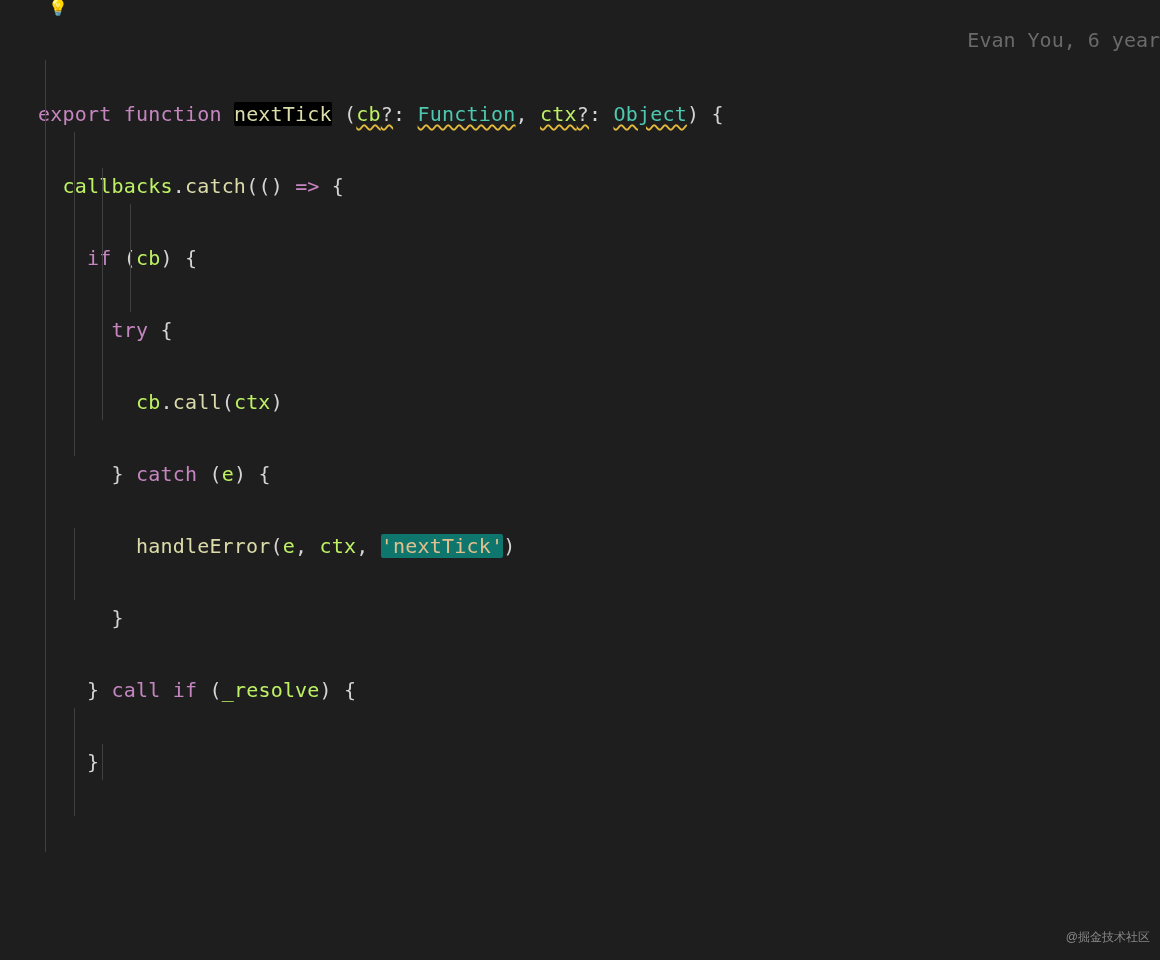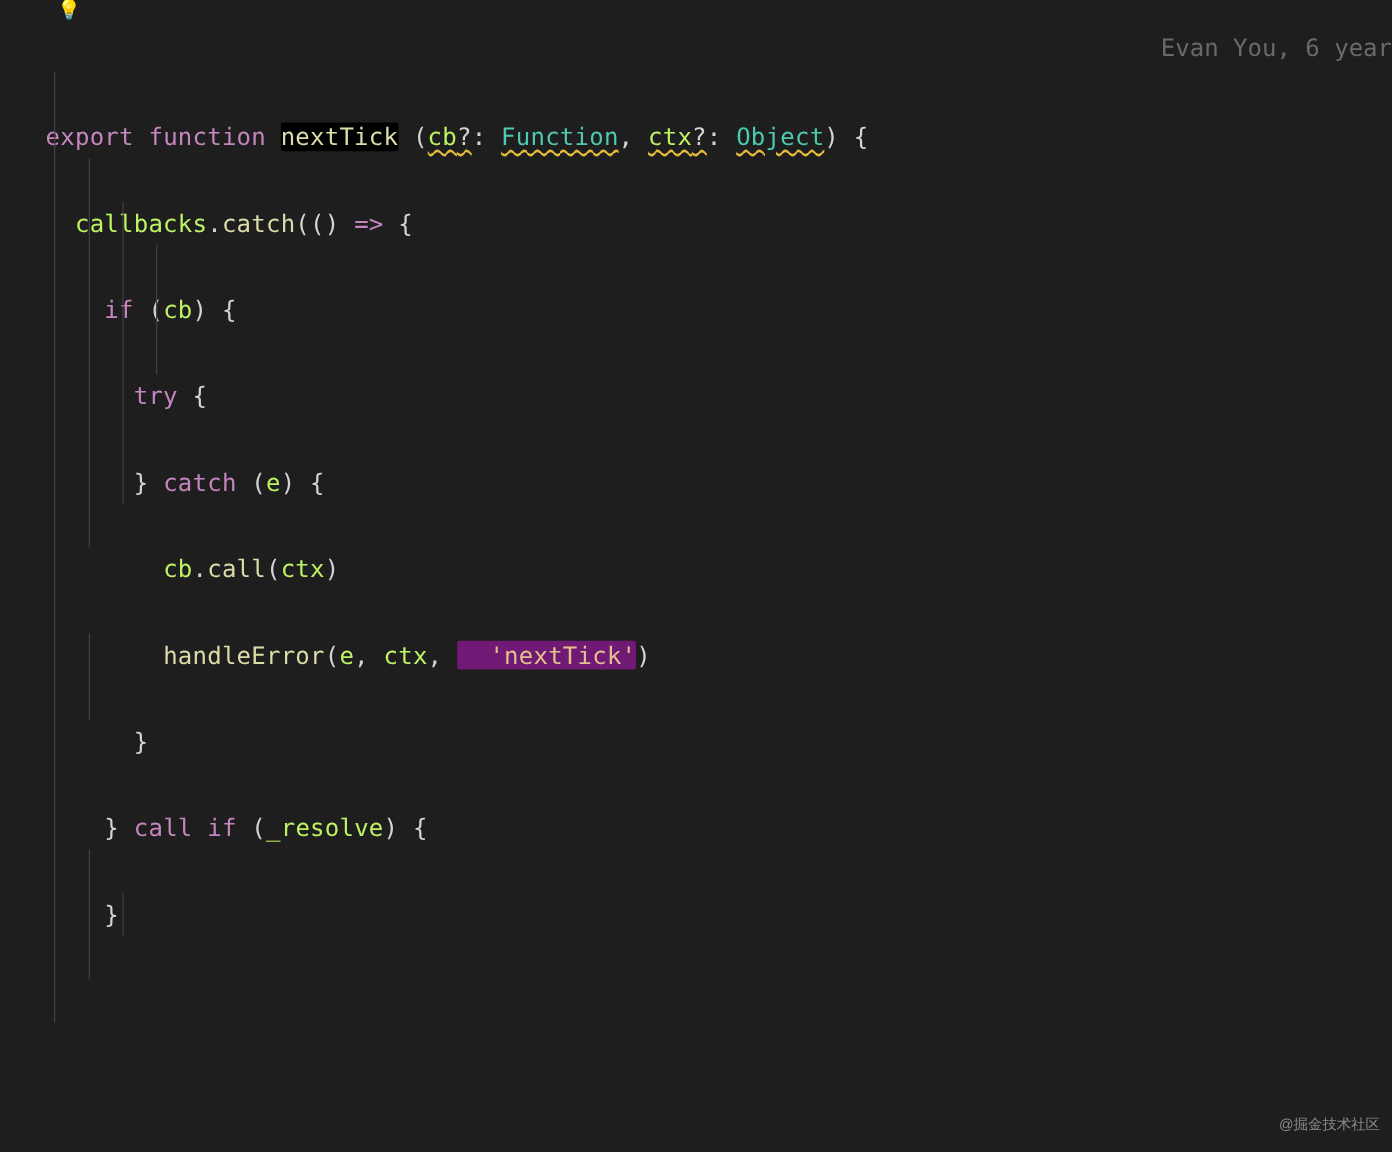--- a/index.html
+++ b/index.html
@@ -59,42 +59,42 @@
     font-family: -apple-system, 'Segoe UI', Arial, sans-serif;
   }
   
   .kw   { color: #c586c0; } 
   .fn   { color: #dcdcaa; } 
   .var  { color: #bef264; } 
   .pun  { color: #d4d4d4; } 
   .type { color: #4ec9b0; } 
   .str  { color: #e2c08d; }
   .sel  { background: #000000; border-radius: 2px; }
-  .selSoft { background: #701a75; border-radius: 2px; padding-left: 27px; }
+  .selSoft { background: #0f766e; border-radius: 2px; }
   .squig {
     text-decoration-line: underline;
     text-decoration-style: wavy;
     text-decoration-color: #e2b93d;
     text-underline-offset: 3px;
   }
 </style>
 </head>
 <body>
 
 <span class="bulb">💡</span>
 <div class="blame">Evan You, 6 year</div>
 
 <div class="editor">
 <div class="line" style="height:24px"></div>
 <div class="line"><span class="kw">export</span> <span class="kw">function</span> <span class="fn sel">nextTick</span> <span class="pun">(</span><span class="var squig">cb</span><span class="pun squig">?</span><span class="pun">:</span> <span class="type squig">Function</span><span class="pun">,</span> <span class="var squig">ctx</span><span class="pun squig">?</span><span class="pun">:</span> <span class="type squig">Object</span><span class="pun">)</span> <span class="pun">{</span></div>
 <div class="line">  <span class="var">callbacks</span><span class="pun">.</span><span class="fn">catch</span><span class="pun">(</span><span class="pun">(</span><span class="pun">)</span> <span class="kw">=&gt;</span> <span class="pun">{</span></div>
 <div class="line">    <span class="kw">if</span> <span class="pun">(</span><span class="var">cb</span><span class="pun">)</span> <span class="pun">{</span></div>
 <div class="line">      <span class="kw">try</span> <span class="pun">{</span></div>
+<div class="line">        <span class="var">cb</span><span class="pun">.</span><span class="fn">call</span><span class="pun">(</span><span class="var">ctx</span><span class="pun">)</span></div>
 <div class="line">      <span class="pun">}</span> <span class="kw">catch</span> <span class="pun">(</span><span class="var">e</span><span class="pun">)</span> <span class="pun">{</span></div>
-<div class="line">        <span class="var">cb</span><span class="pun">.</span><span class="fn">call</span><span class="pun">(</span><span class="var">ctx</span><span class="pun">)</span></div>
 <div class="line">        <span class="fn">handleError</span><span class="pun">(</span><span class="var">e</span><span class="pun">,</span> <span class="var">ctx</span><span class="pun">,</span> <span class="str selSoft">'nextTick'</span><span class="pun">)</span></div>
 <div class="line">      <span class="pun">}</span></div>
 <div class="line">    <span class="pun">}</span> <span class="kw">call</span> <span class="kw">if</span> <span class="pun">(</span><span class="var">_resolve</span><span class="pun">)</span> <span class="pun">{</span></div>
 <div class="line">    <span class="pun">}</span></div>
 
 
 
 
 
 

